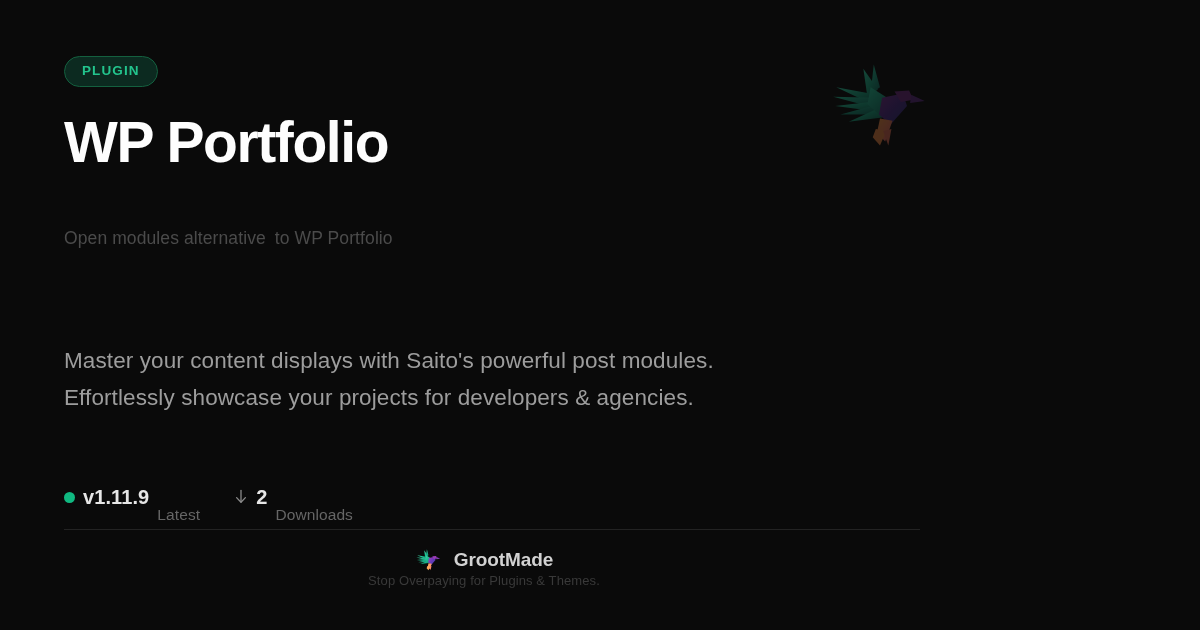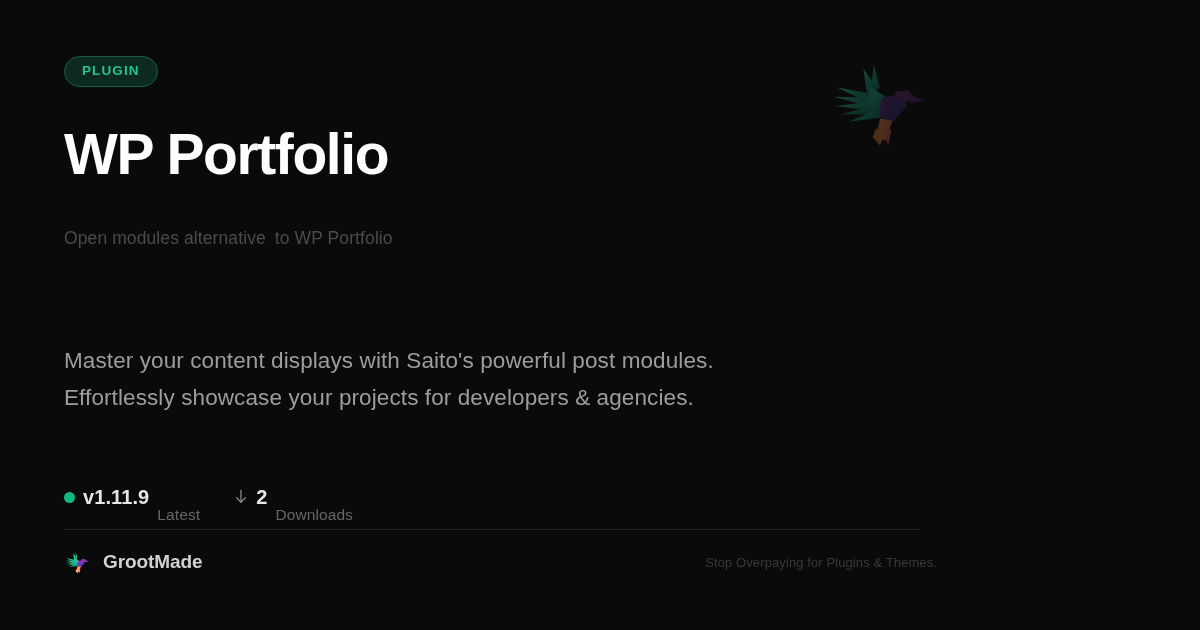--- a/index.html
+++ b/index.html
@@ -52,21 +52,21 @@
     font-size: 13.5px;
     font-weight: bold;
     letter-spacing: 1.1px;
     line-height: 1;
   }
 
   
   .title {
     position: absolute;
     left: 64px;
-    top: 124px;
+    top: 112px;
     margin: 0;
     font-size: 57px;
     font-weight: bold;
     letter-spacing: -1.4px;
     line-height: 1.08;
     color: #fdfdfd;
   }
 
   
   .subtitle {
@@ -144,26 +144,27 @@
     right: 64px;
     top: 529px;
     height: 1px;
     background: #232323;
   }
 
   
   .footer {
     position: absolute;
     left: 64px;
-    right: 47px;
+    right: 80px;
     top: 546px;
     height: 32px;
     display: flex;
     align-items: center;
     justify-content: space-between;
+    flex-direction: column;
   }
   .footer-brand {
     display: flex;
     align-items: center;
     gap: 12px;
   }
   .footer-logo {
     width: 27px;
     height: 27px;
     flex: none;

